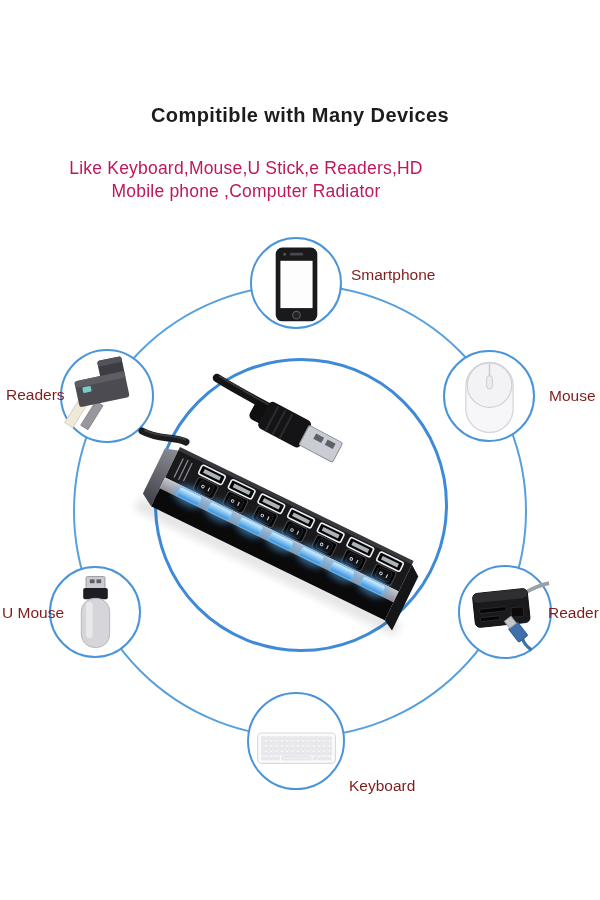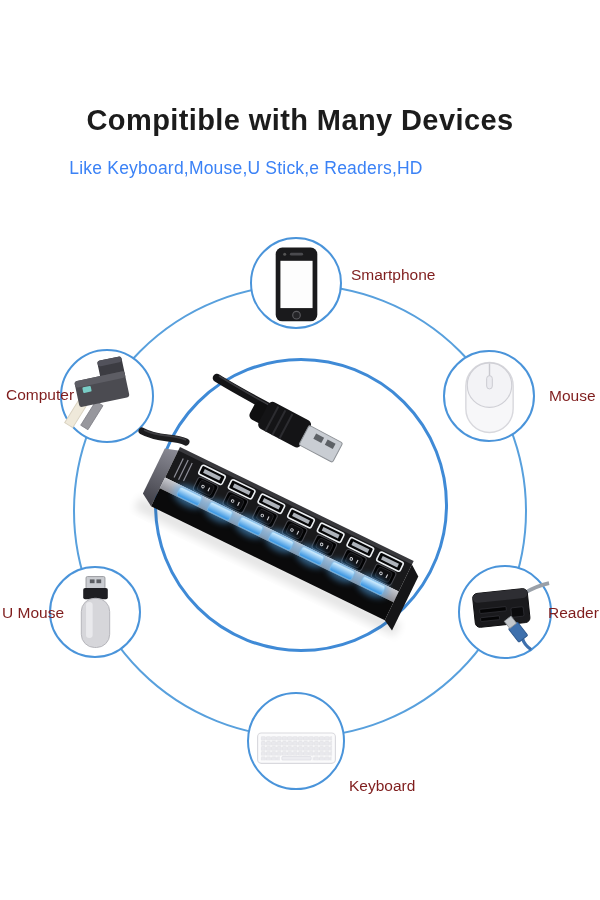--- a/index.html
+++ b/index.html
@@ -2,25 +2,25 @@
 <html style="--accent: #4a94da; --ring-outer: #58a0dd; --ring-inner: #3f8ad6; --led: #4db0ff; --text: #1f1f1f;"><head>
 <meta charset="utf-8">
 <style>
   html,body{margin:0;padding:0;background:#fff;}
   .canvas{
     position:relative;width:600px;height:900px;background:#ffffff;overflow:hidden;
     font-family:"Liberation Sans",sans-serif;color:var(--text,#1f1f1f);
   }
   .title{
     position:absolute;left:0;top:104px;width:600px;text-align:center;
-    font-size:29px;font-weight:bold;letter-spacing:.4px;color:#1c1c1c;margin:0;
+    font-size:20px;font-weight:bold;letter-spacing:.4px;color:#1c1c1c;margin:0;
   }
   .subtitle{
     position:absolute;left:0;width:492px;text-align:center;margin:0;
-    font-size:17.5px;color:#3b82f6;letter-spacing:.2px;
+    font-size:17.5px;color:#be185d;letter-spacing:.2px;
   }
   .sub1{top:158px;} .sub2{top:181px;}
   .ring{position:absolute;border-radius:50%;box-sizing:border-box;}
   .ring-outer{
     left:73px;top:284px;width:454px;height:454px;
     border:2.5px solid var(--ring-outer,#58a0dd);
   }
   .ring-inner{
     left:154px;top:358px;width:294px;height:294px;
     border:3px solid var(--ring-inner,#3f8ad6);
@@ -48,20 +48,21 @@
   .lbl-keyboard{left:349px;top:732px;margin-top:44px;}
   .hub-svg{position:absolute;left:128px;top:348px;}
 </style>
 </head>
 <body>
 
 <div class="canvas">
 
   <h1 class="title">Compitible with Many Devices</h1>
   <p class="subtitle sub1">Like Keyboard,Mouse,U Stick,e Readers,HD</p>
+  <p class="subtitle sub2">Mobile phone ,Computer Radiator</p>
 
   <div class="ring ring-outer"></div>
   <div class="ring ring-inner"></div>
 
   <div class="node node-smartphone">
     <svg width="87" height="87" viewBox="0 0 92 92">
       <rect x="24" y="8" width="44" height="78" rx="7" fill="#1a1a1c"></rect>
       <rect x="29" y="22" width="34" height="50" fill="#fdfdfd"></rect>
       <rect x="39" y="13.5" width="14" height="3" rx="1.5" fill="#4a4a4e"></rect>
       <circle cx="33.5" cy="15" r="1.6" fill="#555"></circle>
@@ -80,21 +81,21 @@
       </g>
       <g transform="rotate(-12 47 38)">
         <rect x="42" y="8" width="26" height="24" rx="3" fill="#3c3c42"></rect>
         <rect x="42" y="8" width="26" height="6" rx="3" fill="#52525b"></rect>
         <rect x="14" y="24" width="54" height="28" rx="3" fill="#4b4b51"></rect>
         <rect x="14" y="24" width="54" height="7" rx="3" fill="#5d5d64"></rect>
         <rect x="21" y="32" width="9" height="6" rx="1" fill="#79cdc6"></rect>
       </g>
     </svg>
   </div>
-  <div class="dev-label lbl-printer">Computer</div>
+  <div class="dev-label lbl-printer">Readers</div>
 
   <div class="node node-mouse">
     <svg width="87" height="87" viewBox="0 0 92 92">
       <rect x="21" y="10" width="50" height="74" rx="25" fill="#f7f7f9" stroke="#d8d8dd" stroke-width="1.5"></rect>
       <circle cx="46" cy="34" r="23.5" fill="#f3f3f6" stroke="#cfcfd5" stroke-width="1.2"></circle>
       <line x1="46" y1="11" x2="46" y2="34" stroke="#c9c9cf" stroke-width="1.5"></line>
       <rect x="43" y="24" width="6" height="14" rx="3" fill="#ebebf0" stroke="#c9c9cf" stroke-width="1"></rect>
     </svg>
   </div>
   <div class="dev-label lbl-mouse">Mouse</div>

